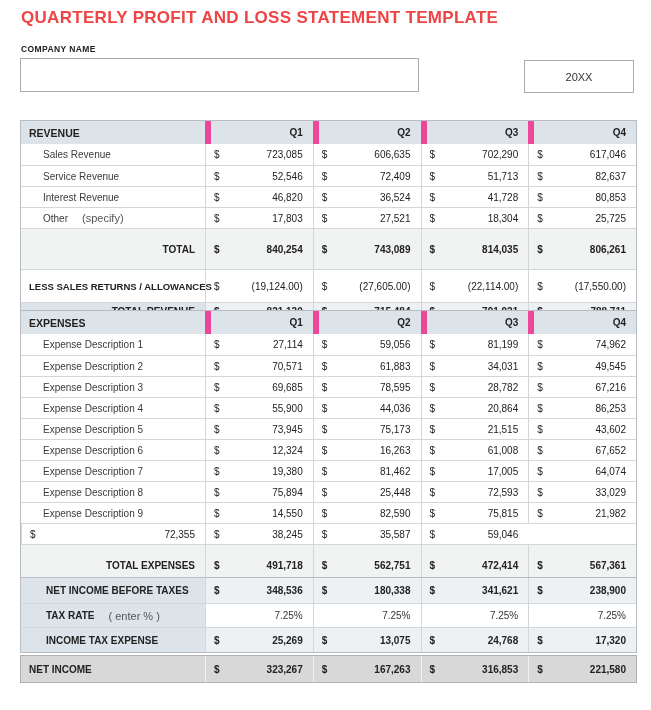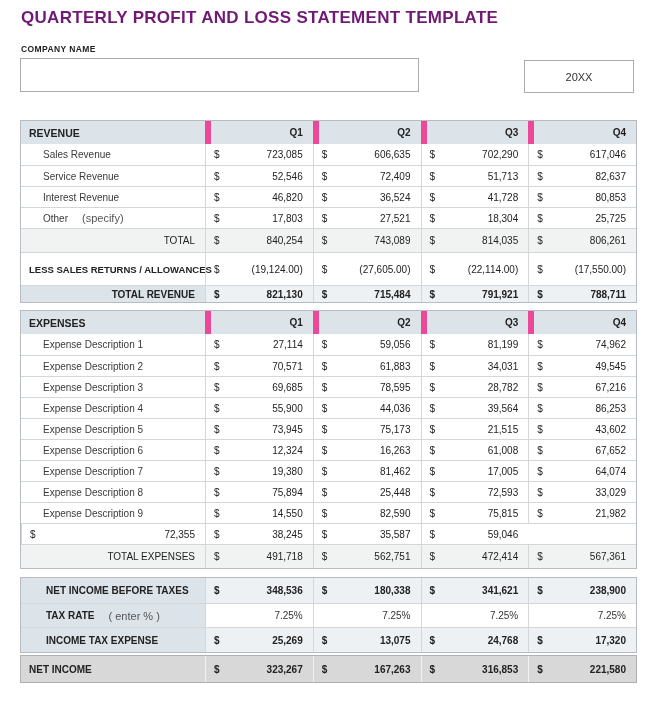--- a/index.html
+++ b/index.html
@@ -7,21 +7,21 @@
   .page {
     position:relative;
     width:651px; height:710px;
     background:#ffffff;
     font-family:"Liberation Sans", sans-serif;
     color:#222;
     overflow:hidden;
   }
   .page-title {
     position:absolute; left:21px; top:8px;
-    font-size:17px; font-weight:bold; color:#701a75;
+    font-size:17px; font-weight:bold; color:#ef4444;
     letter-spacing:0.3px;
   }
   .company-label {
     position:absolute; left:21px; top:44px;
     font-size:8.5px; font-weight:bold; color:#222;
     letter-spacing:0.4px;
   }
   .company-input {
     position:absolute; left:20px; top:58px;
     width:399px; height:34px;
@@ -62,21 +62,21 @@
   .header { height:23px; background:#dde4e9; font-weight:bold; }
   .header .label { padding-left:8px; font-size:10.5px; }
   .header .qh {
     justify-content:flex-end; padding-right:10px;
     border-left:6px solid #ec4899; font-size:10px;
   }
   
   .data { height:21px; }
   .data .label { padding-left:22px; color:#3a3a3a; }
   
-  .total { height:24px; background:#f1f2f2; font-weight:normal; }
+  .total { height:41px; background:#f1f2f2; font-weight:bold; }
   .total .label { justify-content:flex-end; padding-right:10px; }
   .total .num { border-left-color:#d3d7da; }
   
   .less { height:33px; }
   .less .label { padding-left:8px; font-weight:bold; font-size:9.5px; }
   
   .grandtotal { height:17px; font-weight:bold; }
   .grandtotal .label { background:#dde4e9; justify-content:flex-end; padding-right:10px; }
   .grandtotal .num { background:#eef1f4; }
   
@@ -345,21 +345,21 @@
           <div class="c num">
             <span class="dollar">$</span>
             <span class="val">55,900</span>
           </div>
           <div class="c num">
             <span class="dollar">$</span>
             <span class="val">44,036</span>
           </div>
           <div class="c num">
             <span class="dollar">$</span>
-            <span class="val">39,564</span>
+            <span class="val">20,864</span>
           </div>
           <div class="c num">
             <span class="dollar">$</span>
             <span class="val">86,253</span>
           </div>
         </div>
         <div class="row data">
           <div class="c label">
             <span>Expense Description 5</span>
           </div>

